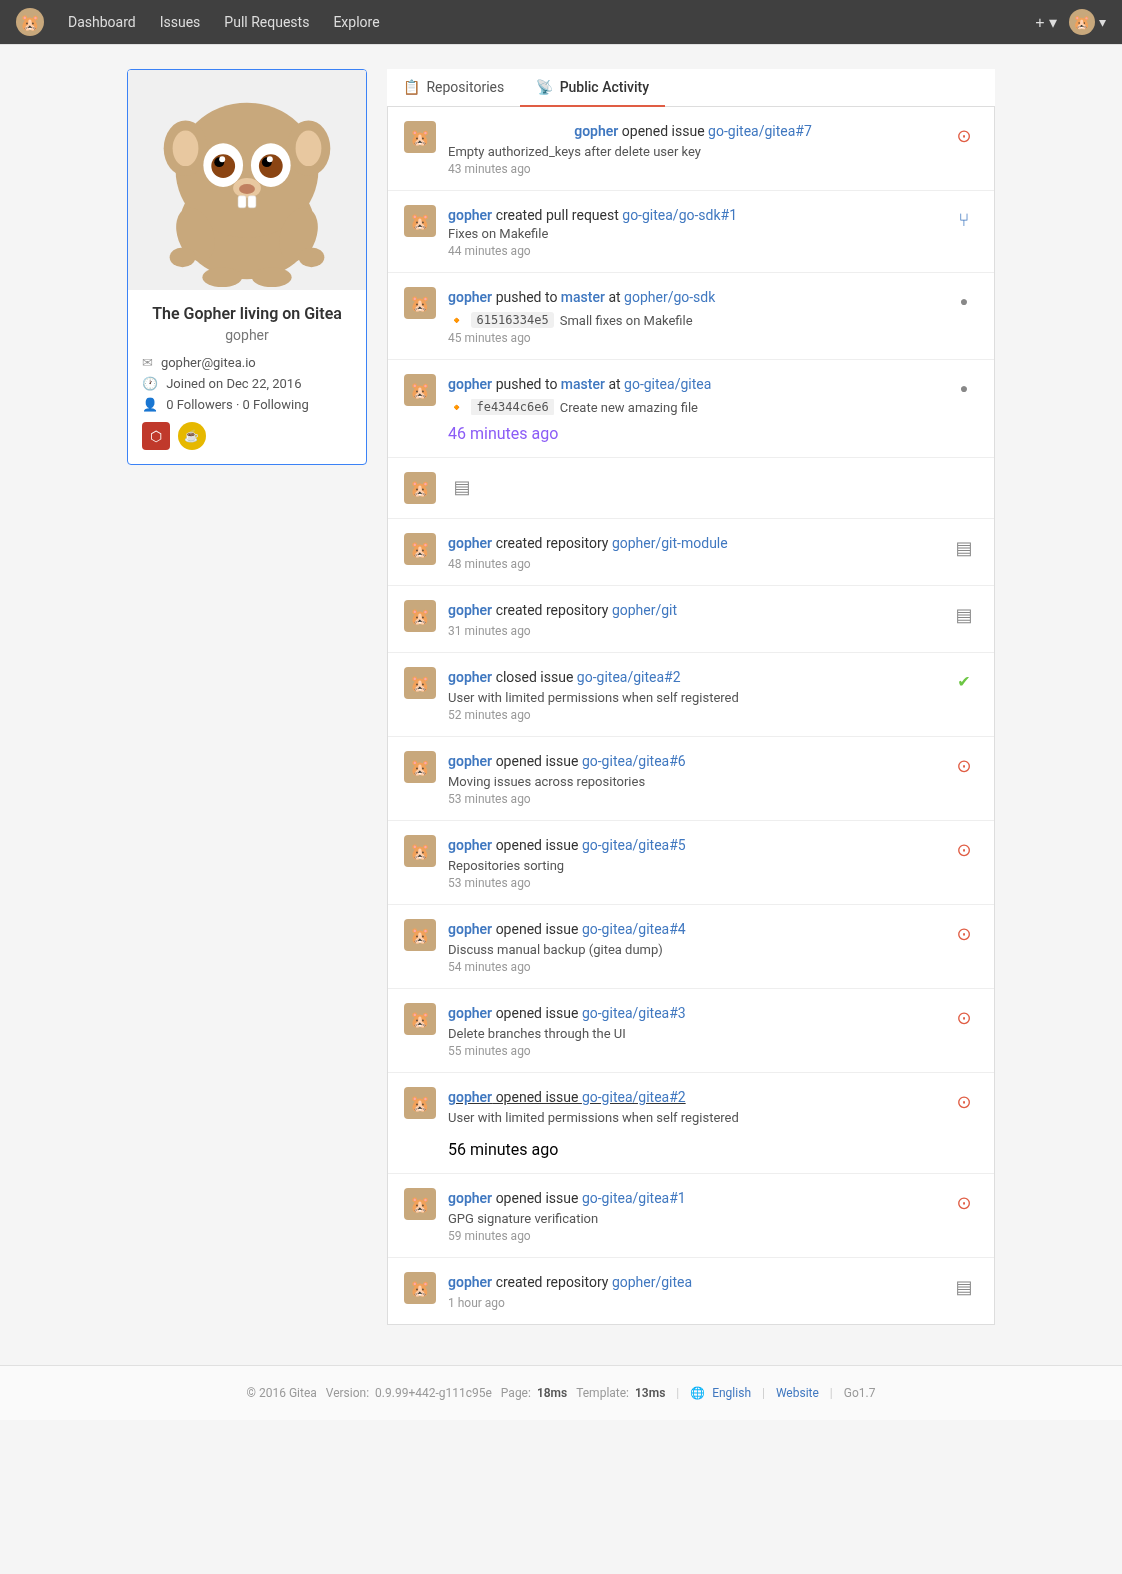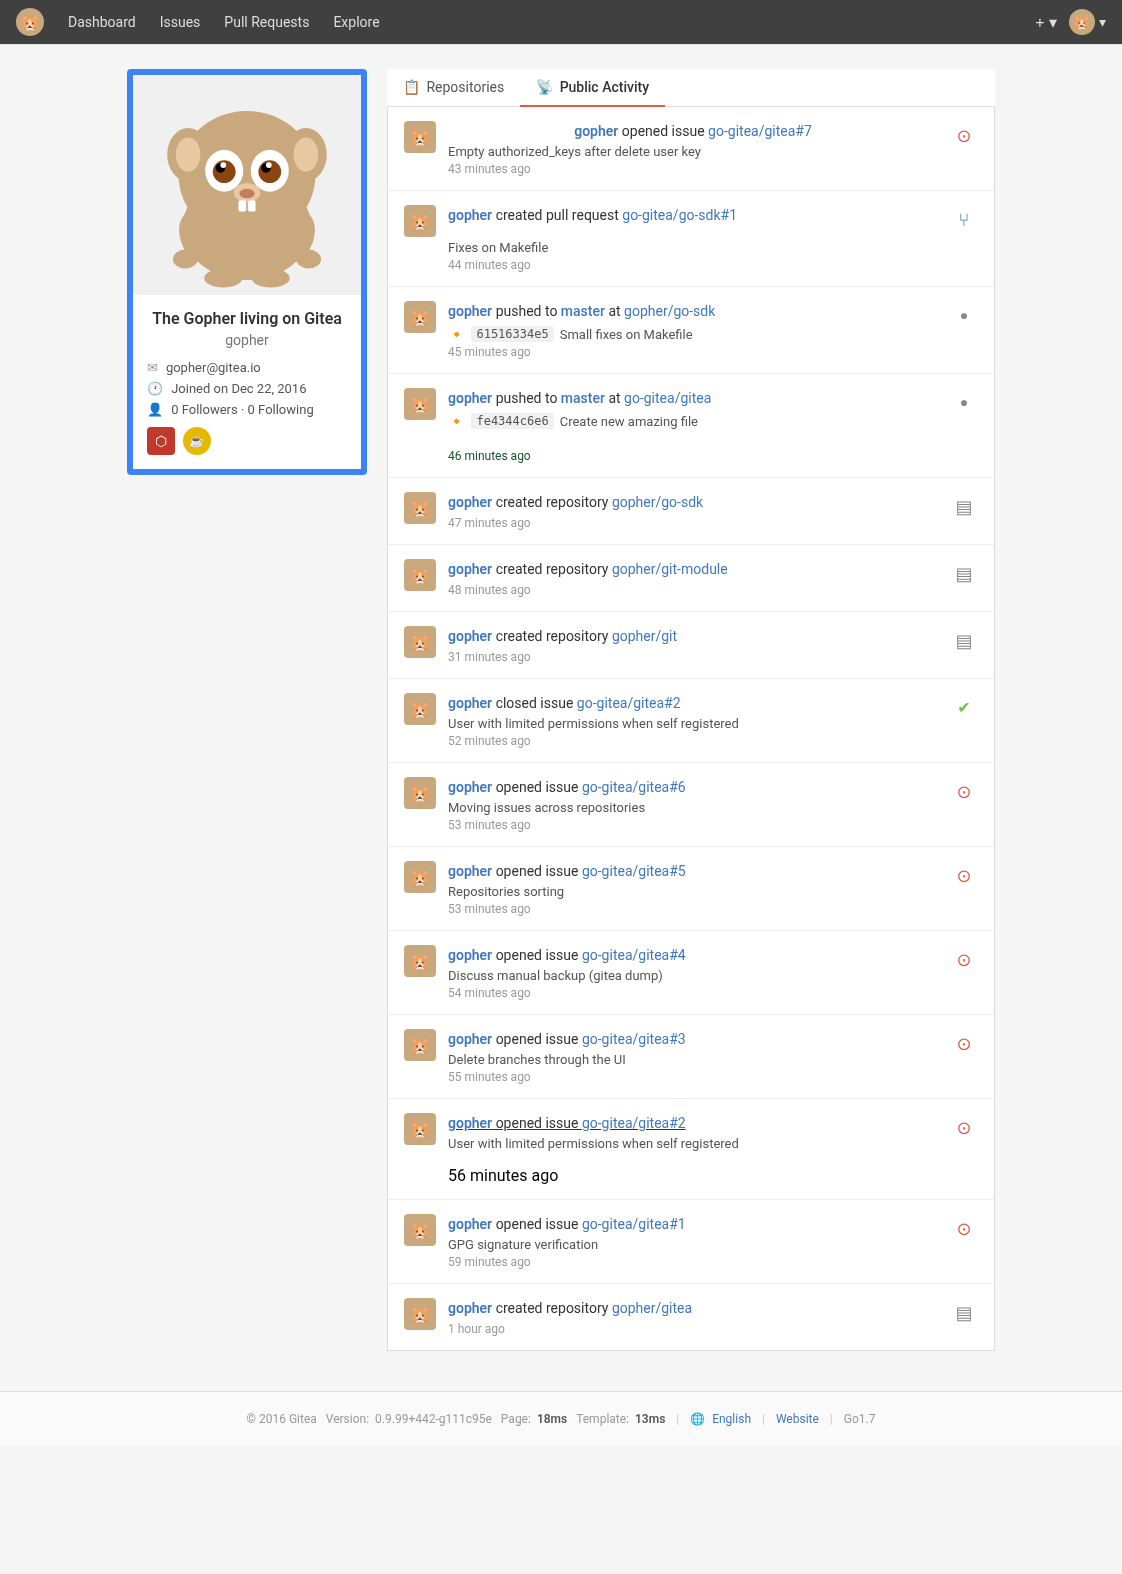--- a/index.html
+++ b/index.html
@@ -23,21 +23,21 @@
       <div style="width:26px;height:26px;border-radius:50%;background:#c8a87c;display:inline-flex;align-items:center;justify-content:center;overflow:hidden;font-size:14px;cursor:pointer;">🐹</div>
       <span style="color:#ddd;cursor:pointer;">▾</span>
     </div>
   </div>
   <div style="height:1px;background:#e0e0e0;"></div>
 </nav>
 
 <div style="max-width:900px;margin:24px auto;display:flex;gap:20px;align-items:flex-start;padding:0 16px;">
 
   <div style="width:240px;flex-shrink:0;">
-    <div style="background:#fff;border:6px solid #3b82f6;border-radius:4px;overflow:hidden;">
+    <div style="background:#fff;border:1px solid #3b82f6;border-radius:4px;overflow:hidden;">
 
       <div style="width:100%;background:#f0f0f0;display:flex;align-items:center;justify-content:center;">
         <svg viewBox="0 0 240 220" width="240" height="220" xmlns="http://www.w3.org/2000/svg">
 
           <rect width="240" height="220" fill="#f0f0f0"></rect>
 
           <ellipse cx="120" cy="155" rx="68" ry="55" fill="#c8a87c"></ellipse>
 
           <ellipse cx="120" cy="100" rx="72" ry="68" fill="#c8a87c"></ellipse>
 
@@ -123,21 +123,21 @@
             <div style="font-size: 12px; color: rgb(153, 153, 153); margin-top: 3px;">43 minutes ago</div>
           </div>
           <div style="flex-shrink: 0; width: 28px; height: 28px; display: flex; align-items: center; justify-content: center;">
             <span style="color:#e05d44;font-size:18px;">⊙</span>
           </div>
         </div>
         <div style="display: flex; align-items: flex-start; padding: 14px 16px; border-bottom: 1px solid rgb(238, 238, 238); gap: 12px;">
           <div style="width: 32px; height: 32px; border-radius: 4px; background: rgb(200, 168, 124); flex-shrink: 0; overflow: hidden; display: flex; align-items: center; justify-content: center; font-size: 16px;">🐹</div>
           <div style="flex: 1 1 0%; min-width: 0px;">
             <div style="font-size: 14px; color: rgb(51, 51, 51); line-height: 1.5;"><a href="#" style="color:#4078c0;text-decoration:none;font-weight:600;">gopher</a> created pull request <a href="#" style="color:#4078c0;text-decoration:none;">go-gitea/go-sdk#1</a></div>
-            <div style="font-size: 13px; color: rgb(85, 85, 85); margin-top: 14px;">Fixes on Makefile</div>
+            <div style="font-size: 13px; color: rgb(85, 85, 85); margin-top: 0;">Fixes on Makefile</div>
             <div style="font-size: 12px; color: rgb(153, 153, 153); margin-top: 3px;">44 minutes ago</div>
           </div>
           <div style="flex-shrink: 0; width: 28px; height: 28px; display: flex; align-items: center; justify-content: center;">
             <span style="color:#4078c0;font-size:18px;">⑂</span>
           </div>
         </div>
         <div style="display: flex; align-items: flex-start; padding: 14px 16px; border-bottom: 1px solid rgb(238, 238, 238); gap: 12px;">
           <div style="width: 32px; height: 32px; border-radius: 4px; background: rgb(200, 168, 124); flex-shrink: 0; overflow: hidden; display: flex; align-items: center; justify-content: center; font-size: 16px;">🐹</div>
           <div style="flex: 1 1 0%; min-width: 0px;">
             <div style="font-size: 14px; color: rgb(51, 51, 51); line-height: 1.5;"><a href="#" style="color:#4078c0;text-decoration:none;font-weight:600;">gopher</a> pushed to <a href="#" style="color:#4078c0;text-decoration:none;font-weight:500;">master</a> at <a href="#" style="color:#4078c0;text-decoration:none;">gopher/go-sdk</a></div>
@@ -154,32 +154,28 @@
         </div>
         <div style="display: flex; align-items: flex-start; padding: 14px 16px; border-bottom: 1px solid rgb(238, 238, 238); gap: 12px;">
           <div style="width: 32px; height: 32px; border-radius: 4px; background: rgb(200, 168, 124); flex-shrink: 0; overflow: hidden; display: flex; align-items: center; justify-content: center; font-size: 16px;">🐹</div>
           <div style="flex: 1 1 0%; min-width: 0px;">
             <div style="font-size: 14px; color: rgb(51, 51, 51); line-height: 1.5;"><a href="#" style="color:#4078c0;text-decoration:none;font-weight:600;">gopher</a> pushed to <a href="#" style="color:#4078c0;text-decoration:none;font-weight:500;">master</a> at <a href="#" style="color:#4078c0;text-decoration:none;">go-gitea/gitea</a></div>
             <div style="display: flex; align-items: center; gap: 6px; margin-top: 4px; font-size: 13px;">
               <span style="font-size:14px;">🔸</span>
               <a href="#" style="background:#f0f0f0;border-radius:1px;padding:1px 5px;font-family:monospace;font-size:12px;color:#555;text-decoration:none;">fe4344c6e6</a>
               <span style="color:#555;">Create new amazing file</span>
             </div>
-            <div style="font-size: 12px; color: #14532d; margin-top: 20px;">46 minutes ago</div>
+            <div style="font-size: 16px; color: #8b5cf6; margin-top: 9px;">46 minutes ago</div>
           </div>
           <div style="flex-shrink: 0; width: 28px; height: 28px; display: flex; align-items: center; justify-content: center;">
             <span style="color:#888;font-size:14px;">●</span>
           </div>
         </div>
         <div style="display: flex; align-items: flex-start; padding: 14px 16px; border-bottom: 1px solid rgb(238, 238, 238); gap: 12px;">
           <div style="width: 32px; height: 32px; border-radius: 4px; background: rgb(200, 168, 124); flex-shrink: 0; overflow: hidden; display: flex; align-items: center; justify-content: center; font-size: 16px;">🐹</div>
-          <div style="flex: 1 1 0%; min-width: 0px;">
-            <div style="font-size: 14px; color: rgb(51, 51, 51); line-height: 1.5;"><a href="#" style="color:#4078c0;text-decoration:none;font-weight:600;">gopher</a> created repository <a href="#" style="color:#4078c0;text-decoration:none;">gopher/go-sdk</a></div>
-            <div style="font-size: 12px; color: rgb(153, 153, 153); margin-top: 3px;">47 minutes ago</div>
-          </div>
           <div style="flex-shrink: 0; width: 28px; height: 28px; display: flex; align-items: center; justify-content: center;">
             <span style="color:#888;font-size:18px;">▤</span>
           </div>
         </div>
         <div style="display: flex; align-items: flex-start; padding: 14px 16px; border-bottom: 1px solid rgb(238, 238, 238); gap: 12px;">
           <div style="width: 32px; height: 32px; border-radius: 4px; background: rgb(200, 168, 124); flex-shrink: 0; overflow: hidden; display: flex; align-items: center; justify-content: center; font-size: 16px;">🐹</div>
           <div style="flex: 1 1 0%; min-width: 0px;">
             <div style="font-size: 14px; color: rgb(51, 51, 51); line-height: 1.5;"><a href="#" style="color:#4078c0;text-decoration:none;font-weight:600;">gopher</a> created repository <a href="#" style="color:#4078c0;text-decoration:none;">gopher/git-module</a></div>
             <div style="font-size: 12px; color: rgb(153, 153, 153); margin-top: 3px;">48 minutes ago</div>
           </div>

